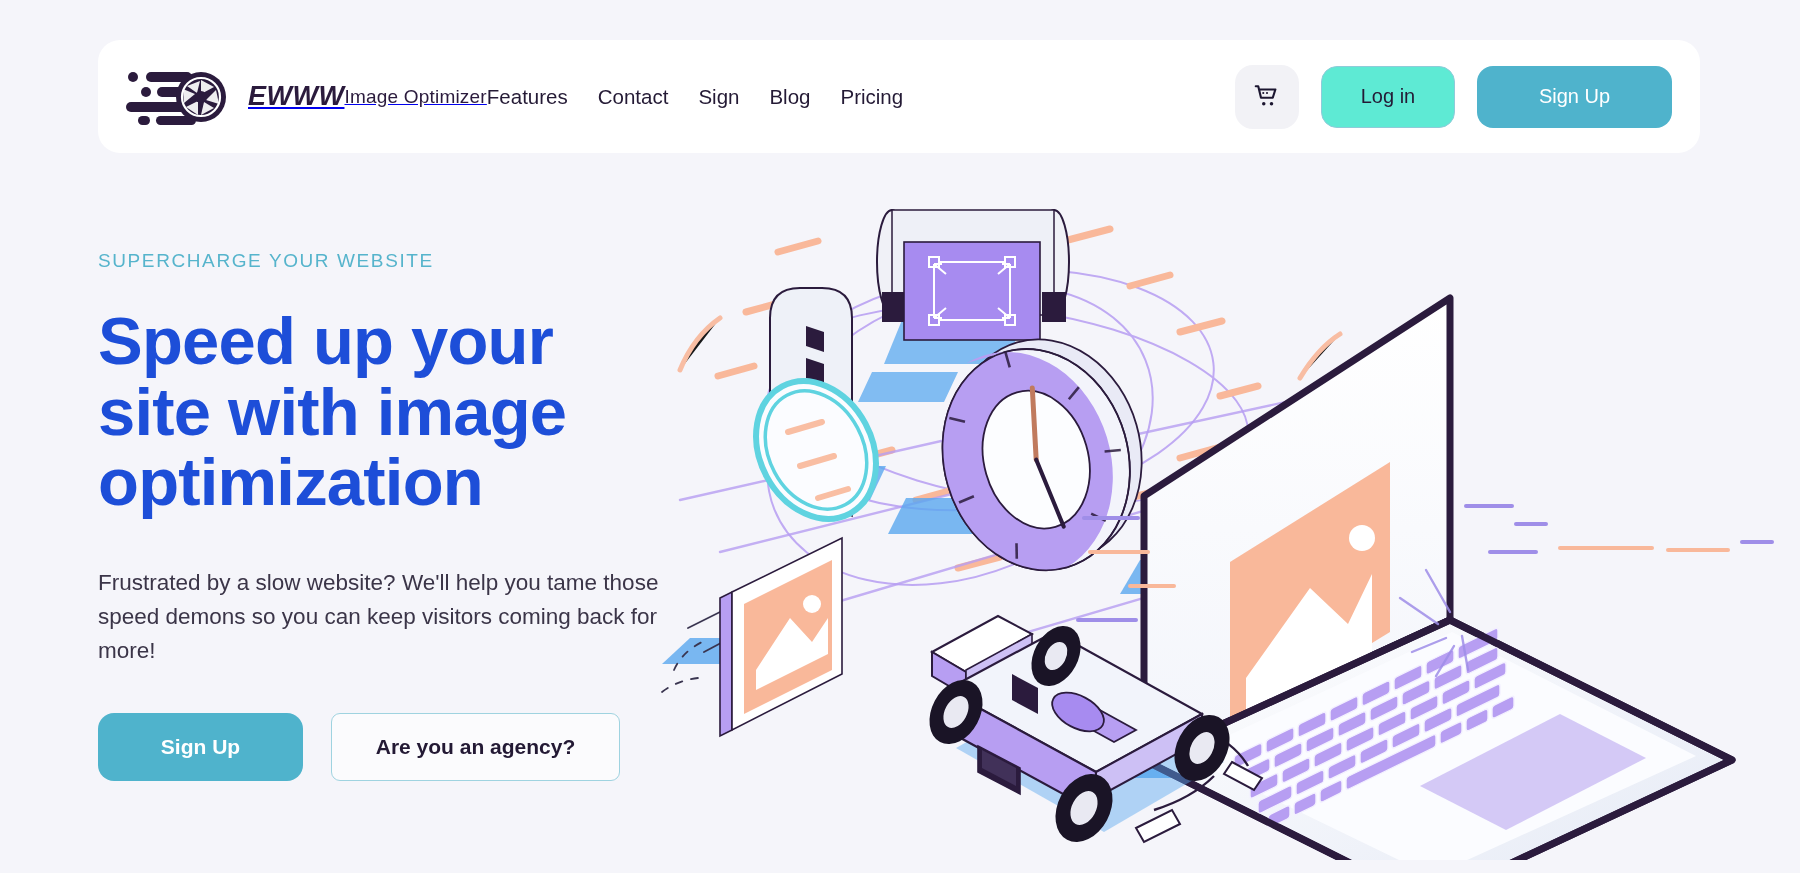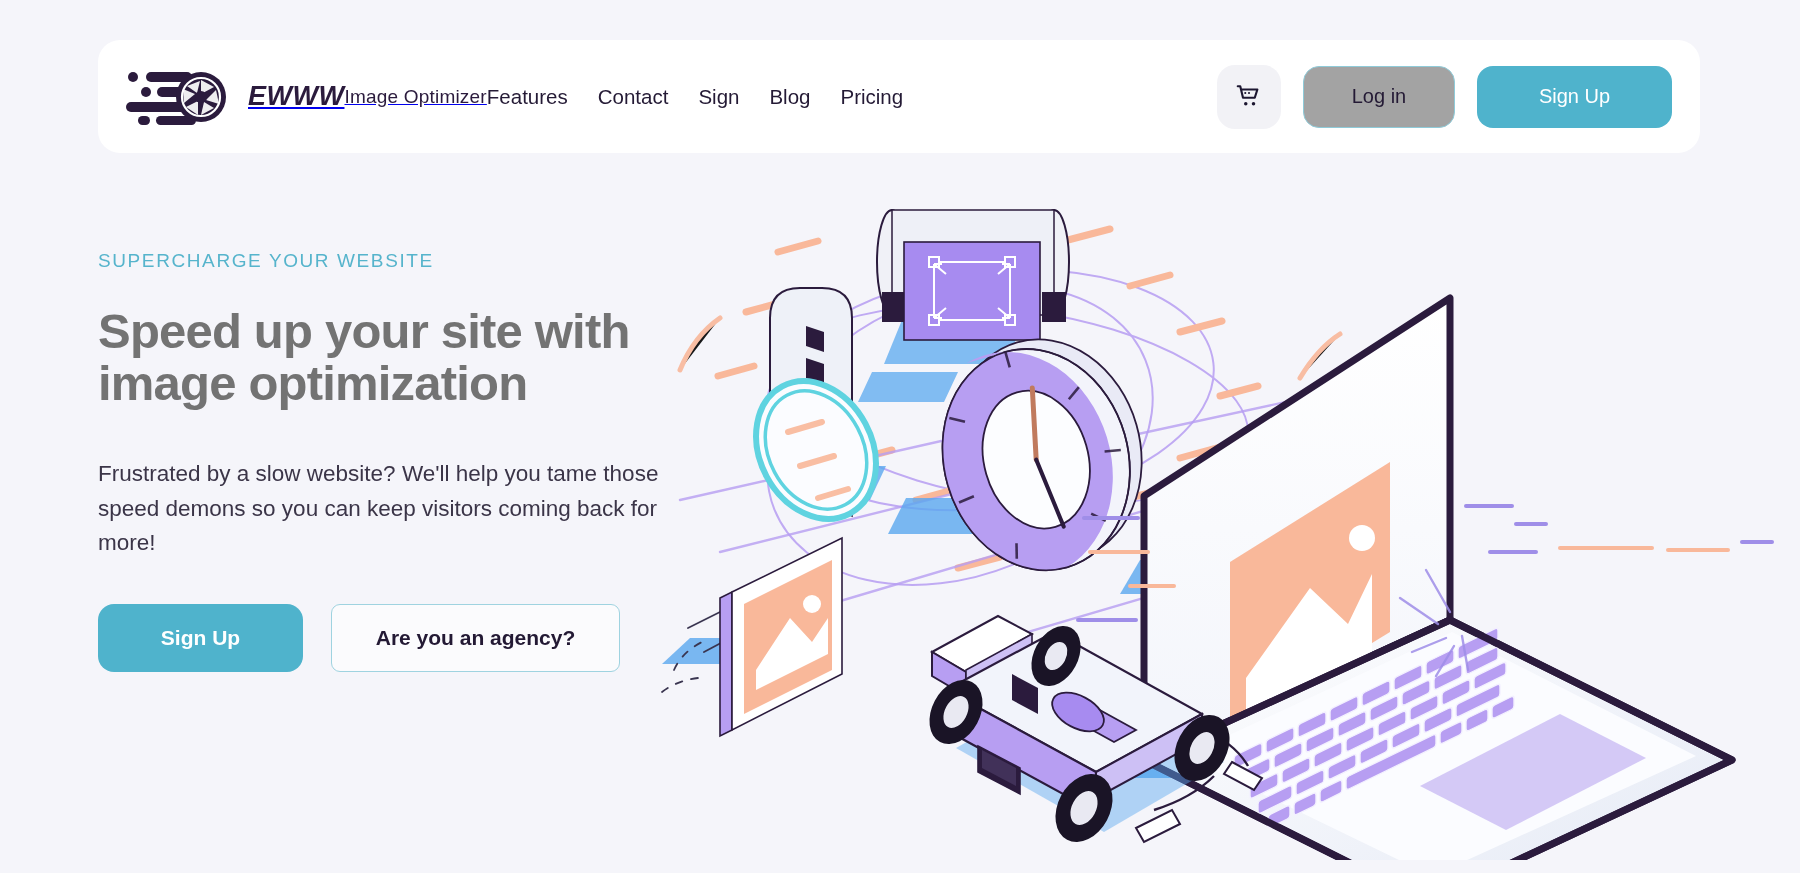--- a/index.html
+++ b/index.html
@@ -34,41 +34,41 @@
     font-size:20.5px; color:#241a35; text-decoration:none;
     white-space:nowrap; cursor:pointer;
   }
 
   .header-right{ display:flex; align-items:center; gap:22px; margin-left:auto; margin-right:28px; }
   .cart-btn{
     width:64px; height:64px; border-radius:18px; background:#f2f2f6;
     display:flex; align-items:center; justify-content:center; cursor:pointer; border:none;
   }
   .login-btn{
-    width:152px; height:62px; border-radius:16px;
-    background:#a3a3a3; border:1.6px solid #8fcbd9;
+    width:134px; height:62px; border-radius:16px;
+    background:#5eead4; border:1.6px solid #8fcbd9;
     font-size:20px; color:#241a35; cursor:pointer;
     font-family:"Liberation Sans", sans-serif;
   }
   .signup-btn{
     width:195px; height:62px; border-radius:16px;
     background:#4fb3cc; border:none; color:#ffffff;
     font-size:20px; cursor:pointer;
     font-family:"Liberation Sans", sans-serif;
   }
 
   
   .hero-left{ position:absolute; left:98px; top:250px; width:640px; }
   .eyebrow{
     font-size:19px; letter-spacing:1.6px; color:#56b4cc;
     text-transform:uppercase; margin-bottom:34px;
   }
   .hero-title{
-    font-size:49px; line-height:1.055; font-weight:bold;
-    color:#737373; letter-spacing:-0.8px; max-width:580px;
+    font-size:67px; line-height:1.055; font-weight:bold;
+    color:#1d4ed8; letter-spacing:-0.8px; max-width:580px;
   }
   .hero-para{
     margin-top:48px; font-size:22.5px; line-height:1.52; color:#3b3548;
     max-width:590px;
   }
   .cta-row{ display:flex; gap:28px; margin-top:44px; }
   .cta-primary{
     width:205px; height:68px; border-radius:16px; background:#4fb3cc;
     border:none; color:#ffffff; font-size:21px; font-weight:bold; cursor:pointer;
     font-family:"Liberation Sans", sans-serif;

